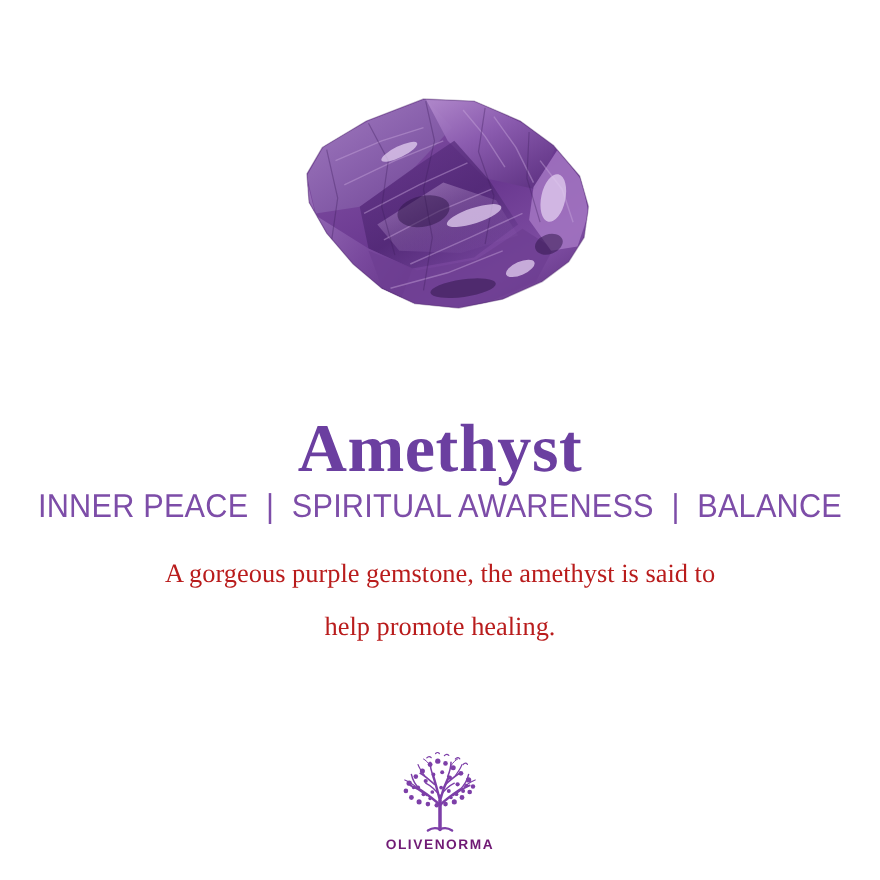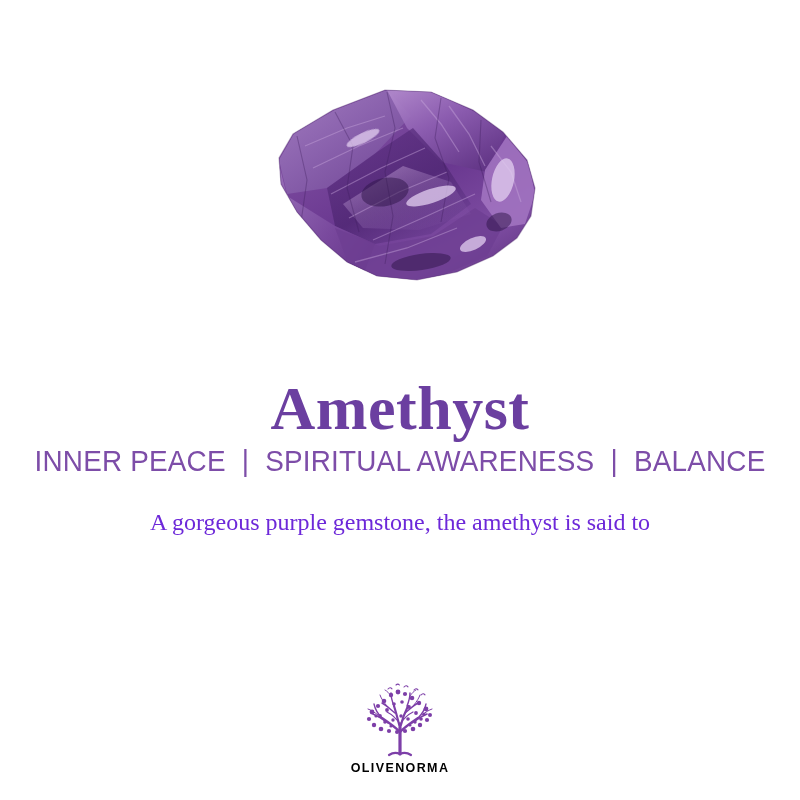--- a/index.html
+++ b/index.html
@@ -84,21 +84,21 @@
   .body-copy {
     position: absolute;
     left: 60px;
     top: 498px;
     width: 680px;
     text-align: center;
     font-family: "Liberation Serif", "DejaVu Serif", serif;
     font-size: 24px;
     font-weight: 400;
     line-height: 48px;
-    color: #6d28d9;
+    color: #b91c1c;
   }
   .body-copy .line { display: block; }
 
   
   .logo-block {
     position: absolute;
     left: 0;
     top: 682px;
     width: 800px;
     display: flex;
@@ -109,21 +109,21 @@
     display: block;
     width: 84px;
     height: 76px;
   }
   .logo-word {
     margin-top: 3px;
     font-family: "Liberation Sans", sans-serif;
     font-size: 12.5px;
     font-weight: 700;
     letter-spacing: 1.4px;
-    color: #000000;
+    color: #701a75;
     text-align: center;
   }
 </style>
 </head>
 <body>
 
 <div class="card">
 
   <div class="gem-wrap">
     <svg class="gem-svg" viewBox="0 0 330 222">
@@ -226,20 +226,21 @@
   <div class="subtitle">
     <span class="kw">INNER PEACE</span>
     <span class="sep">|</span>
     <span class="kw">SPIRITUAL AWARENESS</span>
     <span class="sep">|</span>
     <span class="kw">BALANCE</span>
   </div>
 
   <div class="body-copy">
     <span class="line">A gorgeous purple gemstone, the amethyst is said to</span>
+    <span class="line">help promote healing.</span>
   </div>
 
   <div class="logo-block">
     <svg class="logo-mark" viewBox="0 0 84 76">
       <g stroke="#7D3FA8" fill="none" stroke-linecap="round">
 
         <path d="M42,72 L42,46" stroke-width="3.2"></path>
         <path d="M42,72 C38,70 34,71 31,73" stroke-width="2.2"></path>
         <path d="M42,72 C46,70 50,71 53,73" stroke-width="2.2"></path>
 

